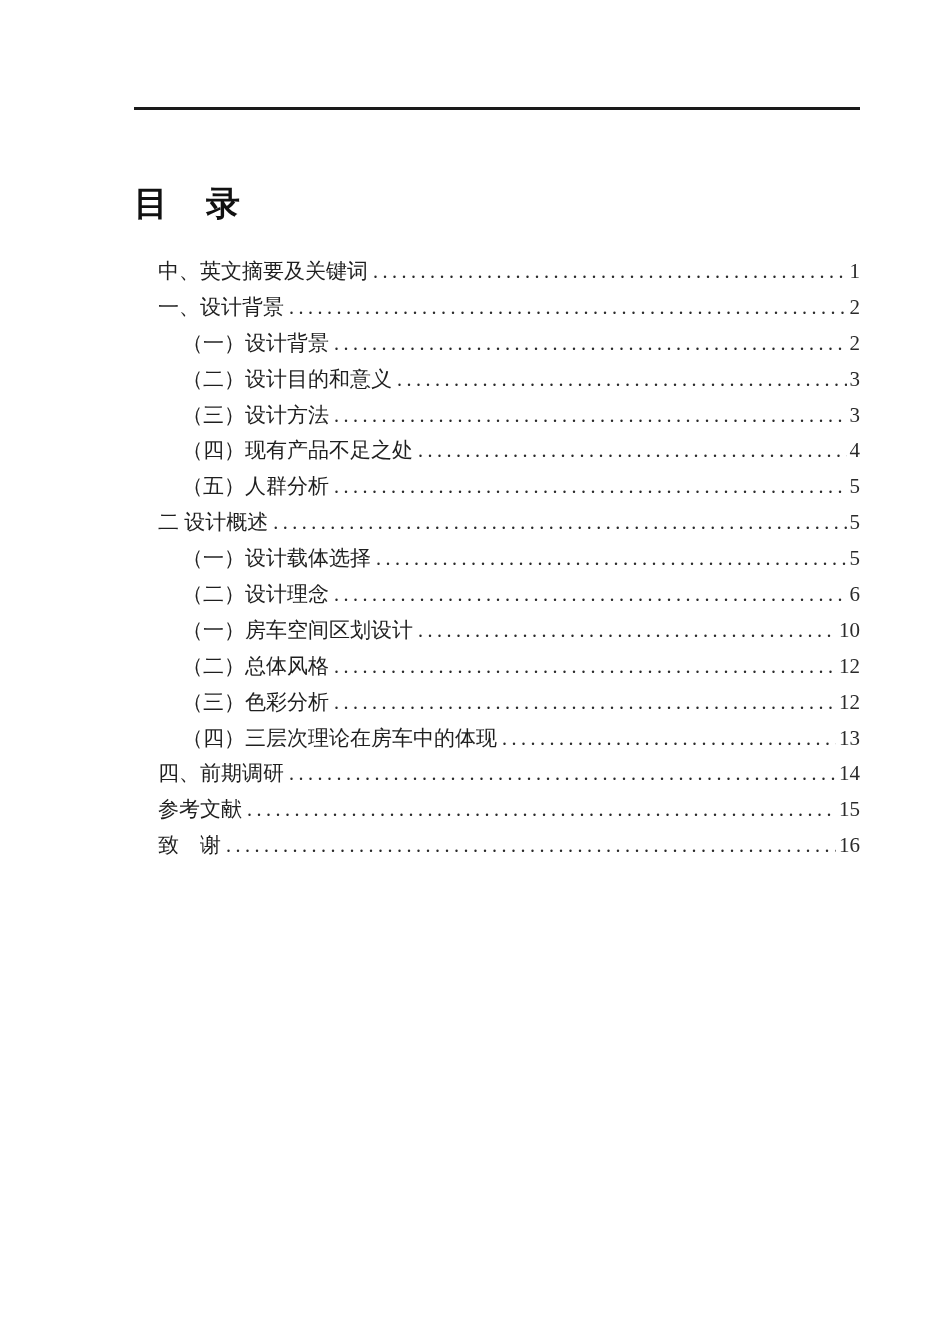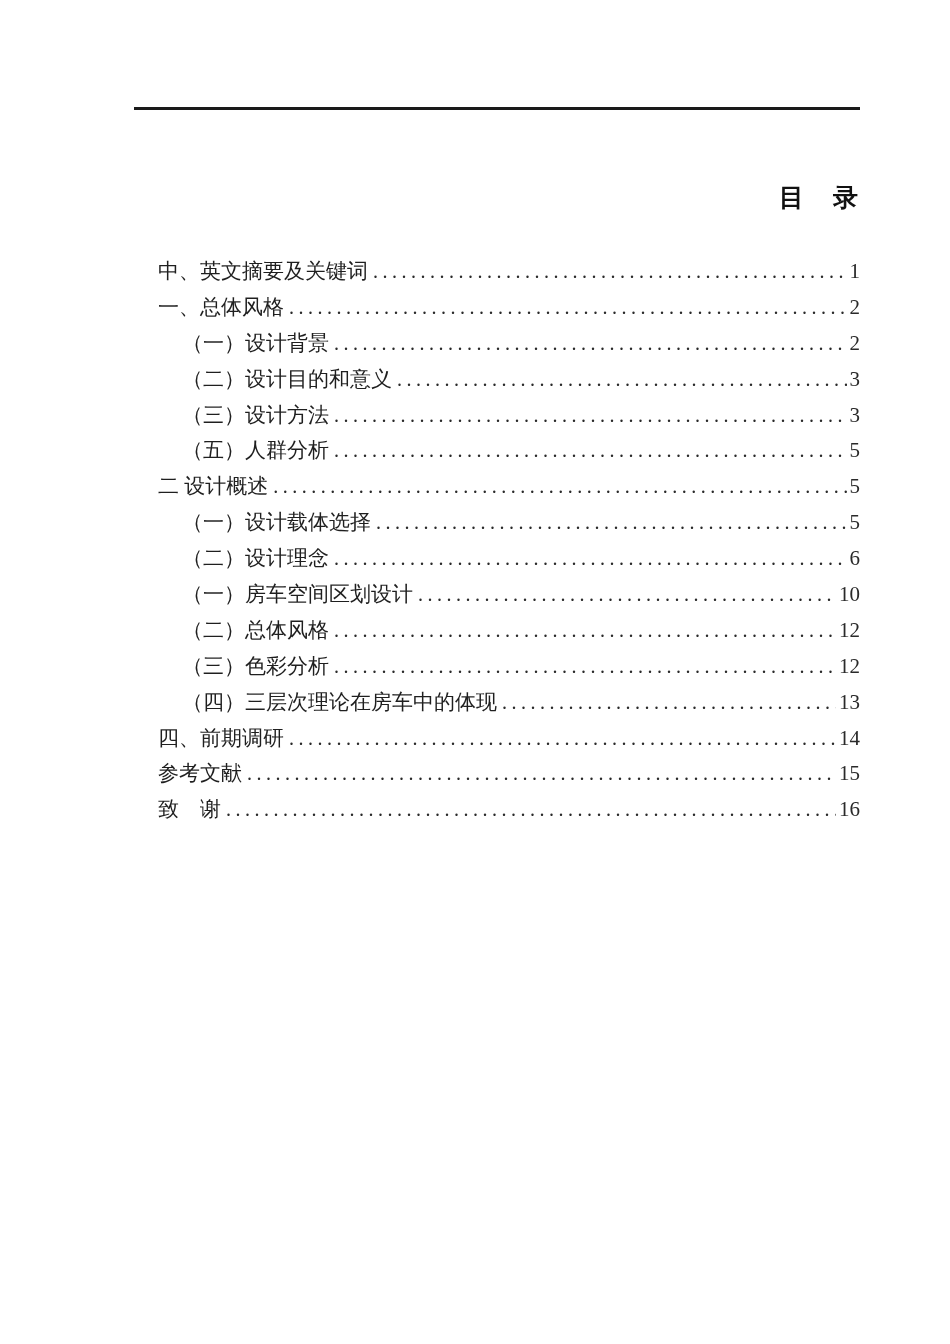--- a/index.html
+++ b/index.html
@@ -23,22 +23,22 @@
     width: 726px;
     height: 3px;
     background: #1a1a1a;
   }
 
   .doc-title {
     position: absolute;
     top: 181px;
     left: 134px;
     width: 726px;
-    text-align: right;
-    font-size: 25px;
+    text-align: left;
+    font-size: 34px;
     font-weight: bold;
     letter-spacing: 2px;
     color: #111111;
     white-space: pre;
   }
 
   .toc-list {
     position: absolute;
     top: 254px;
     left: 134px;
@@ -93,38 +93,43 @@
 
   <div class="doc-title">目　录</div>
 
   <div class="toc-list">
       <div class="toc-row lvl0">
     <span class="toc-label">中、英文摘要及关键词</span>
     <span class="leader"></span>
     <span class="toc-page">1</span>
   </div>
       <div class="toc-row lvl0">
-    <span class="toc-label">一、总体风格</span>
+    <span class="toc-label">一、设计背景</span>
     <span class="leader"></span>
     <span class="toc-page">2</span>
   </div>
       <div class="toc-row lvl1">
     <span class="toc-label">（一）设计背景</span>
     <span class="leader"></span>
     <span class="toc-page">2</span>
   </div>
       <div class="toc-row lvl1">
     <span class="toc-label">（二）设计目的和意义</span>
     <span class="leader"></span>
     <span class="toc-page">3</span>
   </div>
       <div class="toc-row lvl1">
     <span class="toc-label">（三）设计方法</span>
     <span class="leader"></span>
     <span class="toc-page">3</span>
+  </div>
+      <div class="toc-row lvl1">
+    <span class="toc-label">（四）现有产品不足之处</span>
+    <span class="leader"></span>
+    <span class="toc-page">4</span>
   </div>
       <div class="toc-row lvl1">
     <span class="toc-label">（五）人群分析</span>
     <span class="leader"></span>
     <span class="toc-page">5</span>
   </div>
       <div class="toc-row lvl0">
     <span class="toc-label">二 设计概述</span>
     <span class="leader"></span>
     <span class="toc-page">5</span>

